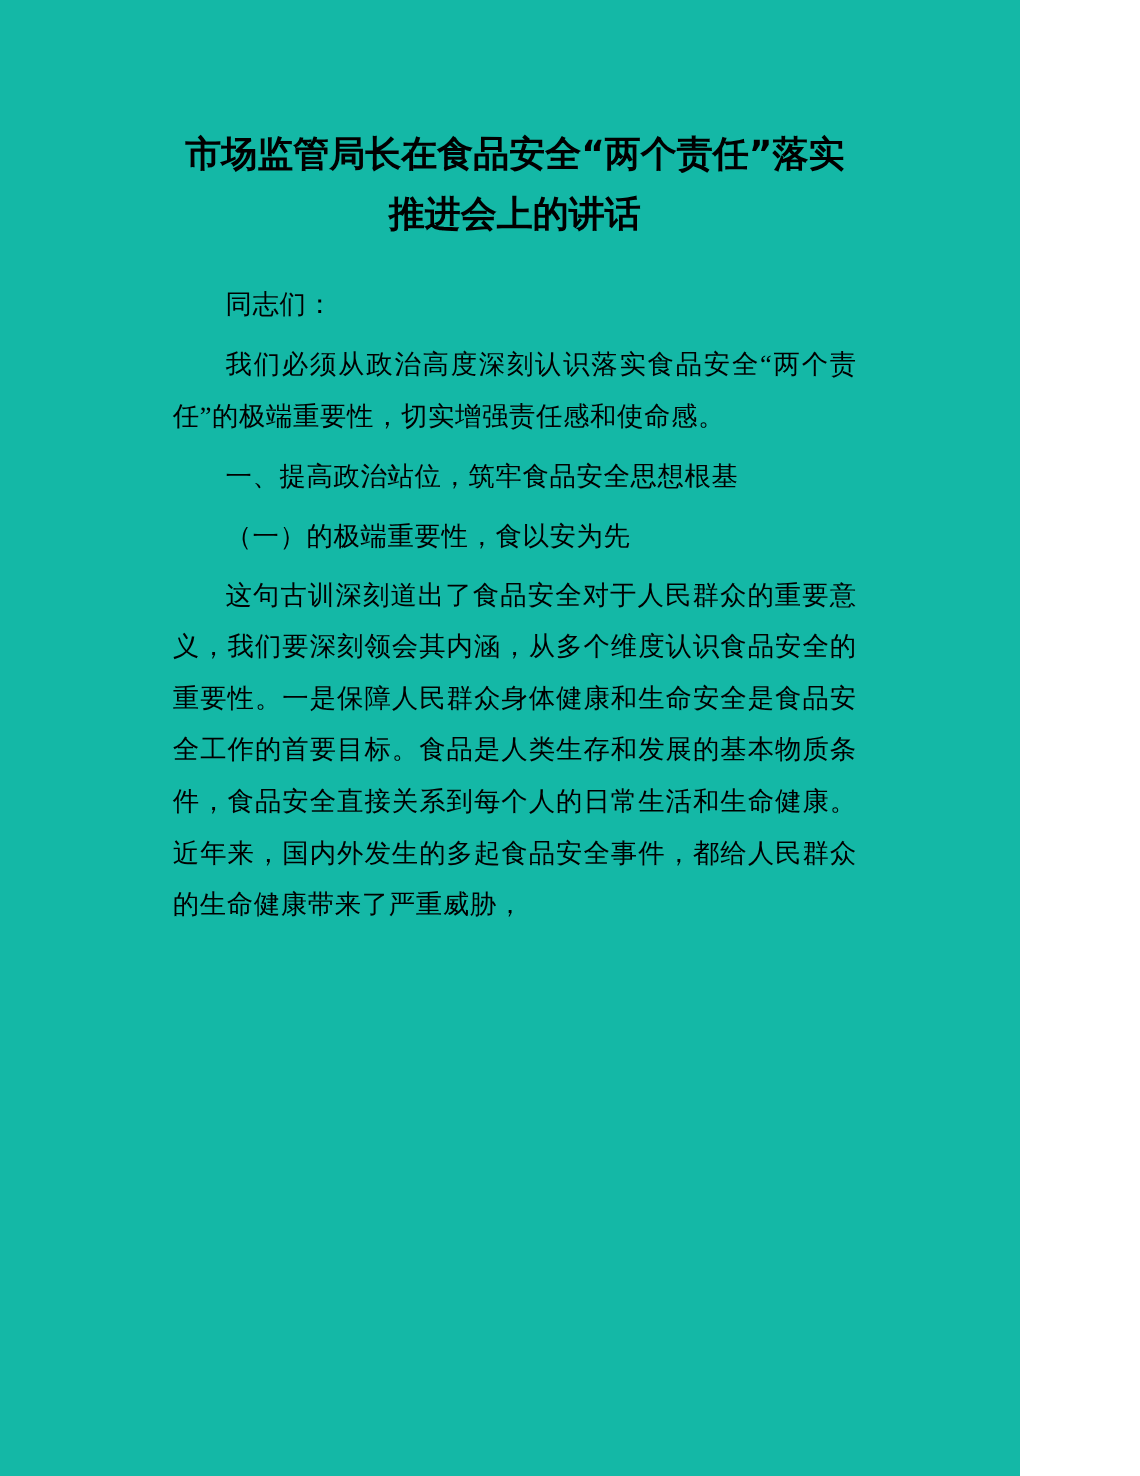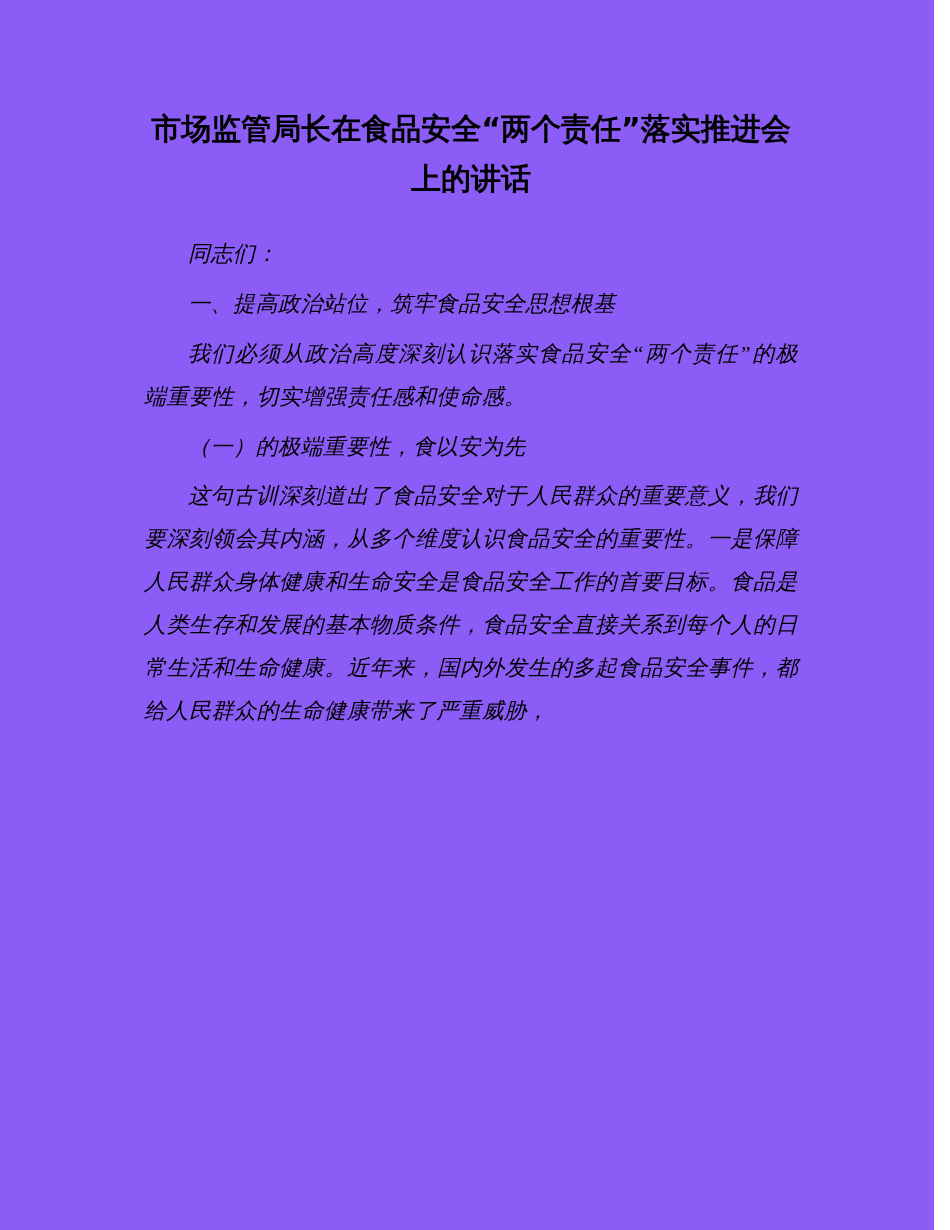--- a/index.html
+++ b/index.html
@@ -10,24 +10,24 @@
   }
   body {
     width: 950px;
     min-height: 1230px;
     box-sizing: border-box;
     color: #000000;
     font-family: "Liberation Serif", "DejaVu Serif", serif;
   }
   .page {
     box-sizing: border-box;
-    width: 934px;
+    width: 850px;
     min-height: 1230px;
     padding: 104px 136px 60px 144px;
-    background: #8b5cf6;
+    background: #14b8a6;
   }
   .doc-title {
     margin: 0 0 30px 0;
     font-family: "DejaVu Sans", "Liberation Sans", sans-serif;
     font-weight: bold;
     font-size: 30px;
     line-height: 1.65;
     text-align: center;
     color: #000000;
   }
@@ -35,34 +35,33 @@
     font-size: 22px;
   }
   .para {
     margin: 0 0 7px 0;
     font-size: 22px;
     line-height: 1.95;
     text-indent: 2em;
     text-align: justify;
     letter-spacing: 0.5px;
     color: #000000;
-    font-style: italic;
   }
 </style>
 </head>
 <body>
 
 <div class="page">
   <h1 class="doc-title">市场监管局长在食品安全“两个责任”落实推进会上的讲话</h1>
 
   <div class="doc-body">
     <p class="para">同志们：</p>
 
 
+    <p class="para">我们必须从政治高度深刻认识落实食品安全“两个责任”的极端重要性，切实增强责任感和使命感。</p>
+
     <p class="para">一、提高政治站位，筑牢食品安全思想根基</p>
-
-    <p class="para">我们必须从政治高度深刻认识落实食品安全“两个责任”的极端重要性，切实增强责任感和使命感。</p>
 
     <p class="para">（一）的极端重要性，食以安为先</p>
 
     <p class="para">这句古训深刻道出了食品安全对于人民群众的重要意义，我们要深刻领会其内涵，从多个维度认识食品安全的重要性。一是保障人民群众身体健康和生命安全是食品安全工作的首要目标。食品是人类生存和发展的基本物质条件，食品安全直接关系到每个人的日常生活和生命健康。近年来，国内外发生的多起食品安全事件，都给人民群众的生命健康带来了严重威胁，</p>
   </div>
 </div>
 
 </body></html>

